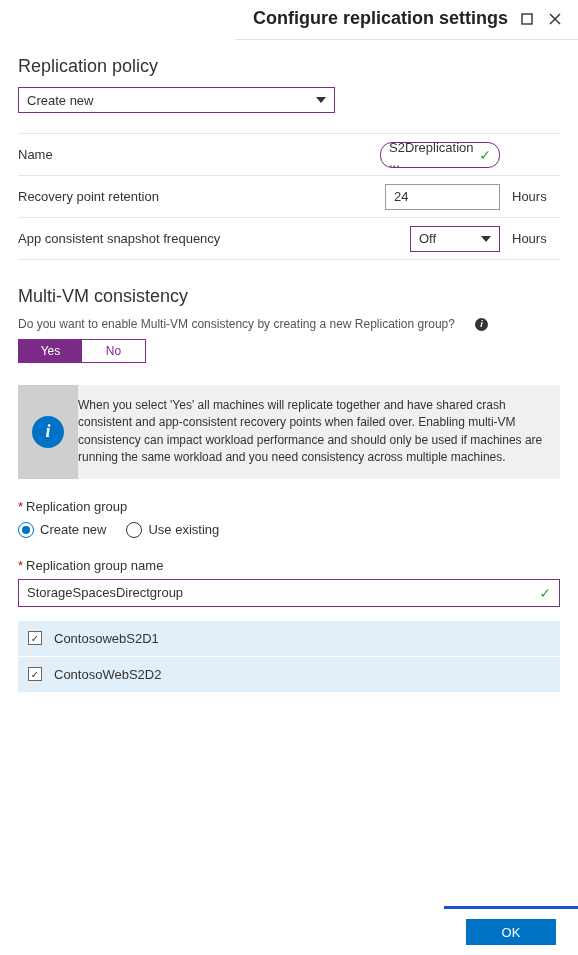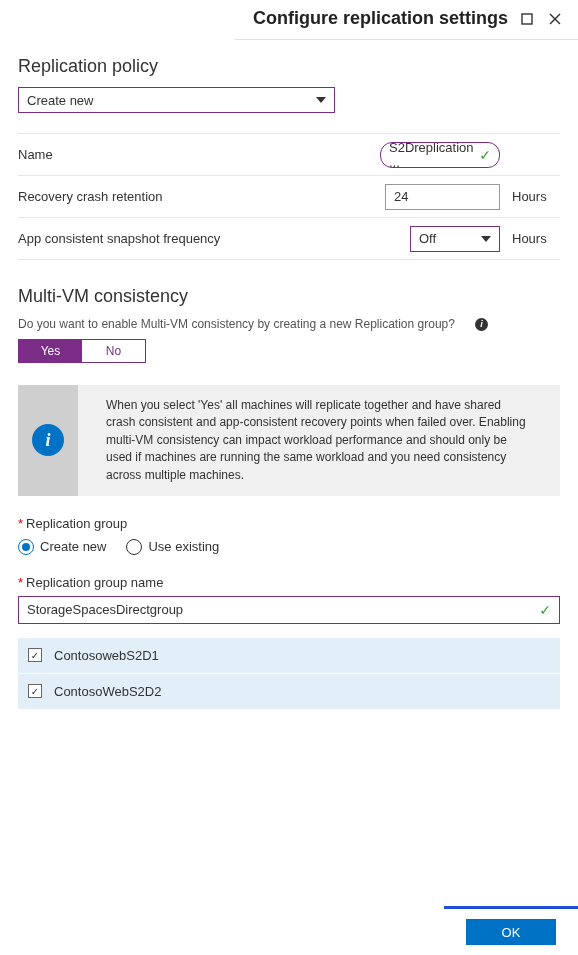--- a/index.html
+++ b/index.html
@@ -24,21 +24,21 @@
   .mvc-section { margin-top: 26px; }
   .mvc-q { font-size: 12px; color: #555; margin-top: 10px; display: flex; align-items: center; gap: 20px; }
   .info-mini { width: 13px; height: 13px; border-radius: 50%; background: #333; color: #fff; font-size: 9px; display: flex; align-items: center; justify-content: center; font-weight: bold; font-style: italic; }
   .toggle { margin-top: 8px; display: flex; height: 24px; width: 128px; border: 1px solid #7a2c87; }
   .toggle div { flex: 1; display: flex; align-items: center; justify-content: center; font-size: 12px; cursor: pointer; }
   .toggle .on { background: #7a2c87; color: #fff; }
   .toggle .off { background: #fff; color: #7a2c87; }
   .infobox { margin-top: 22px; display: flex; background: #f0f0f0; }
   .infobox .iconcol { width: 60px; background: #cfcfcf; display: flex; align-items: center; justify-content: center; }
   .infocircle { width: 32px; height: 32px; border-radius: 50%; background: #0072c6; color: #fff; display: flex; align-items: center; justify-content: center; font-style: italic; font-weight: bold; font-size: 18px; font-family: Georgia, serif; }
-  .infobox .txt { flex: 1; padding: 12px 28px; font-size: 12px; color: #333; line-height: 1.45; }
+  .infobox .txt { flex: 1; padding: 12px 0; font-size: 12px; color: #333; line-height: 1.45; }
   .req { color: #d40000; margin-right: 3px; }
   .field-label { font-size: 13px; color: #333; margin-top: 20px; }
   .radios { margin-top: 8px; display: flex; gap: 20px; align-items: center; }
   .radio { display: flex; align-items: center; gap: 6px; cursor: pointer; }
   .rcircle { width: 16px; height: 16px; border: 1px solid #333; border-radius: 50%; display: flex; align-items: center; justify-content: center; }
   .rcircle.sel::after { content: ""; width: 8px; height: 8px; background: #0072c6; border-radius: 50%; }
   .rcircle.sel { border-color: #0072c6; }
   .wideinput { margin-top: 6px; width: 100%; height: 28px; border: 1px solid #7a2c87; display: flex; align-items: center; justify-content: space-between; padding: 0 8px; }
   .checkgreen { color: #2aa02a; font-size: 14px; }
   .machines-lbl { margin-top: 18px; font-size: 13px; color: #333; }
@@ -77,21 +77,21 @@
     <div class="form-rows">
       <div class="form-row">
         <div class="lbl">Name</div>
         <div class="inputbox purple withcheck">
           <span>S2Dreplication ...</span>
           <span class="checkgreen">✓</span>
         </div>
         <div class="unit"></div>
       </div>
       <div class="form-row">
-        <div class="lbl">Recovery crash retention</div>
+        <div class="lbl">Recovery point retention</div>
         <div class="inputbox">
           <span>24</span>
         </div>
         <div class="unit">Hours</div>
       </div>
       <div class="form-row">
         <div class="lbl">App consistent snapshot frequency</div>
         <div class="select-small">
           <span>Off</span>
           <div class="chev"></div>

